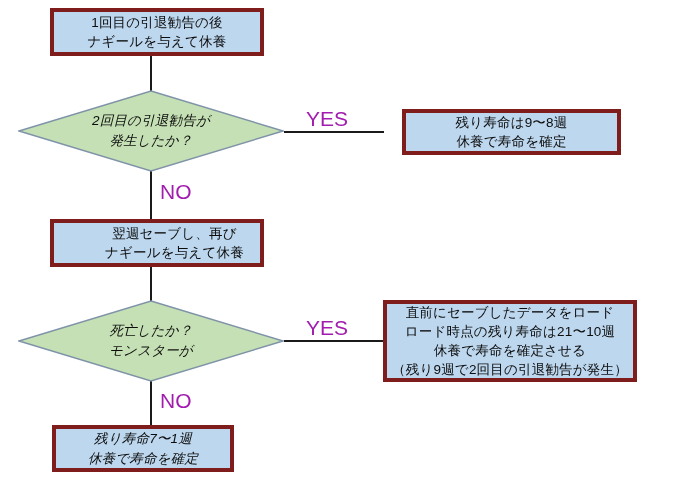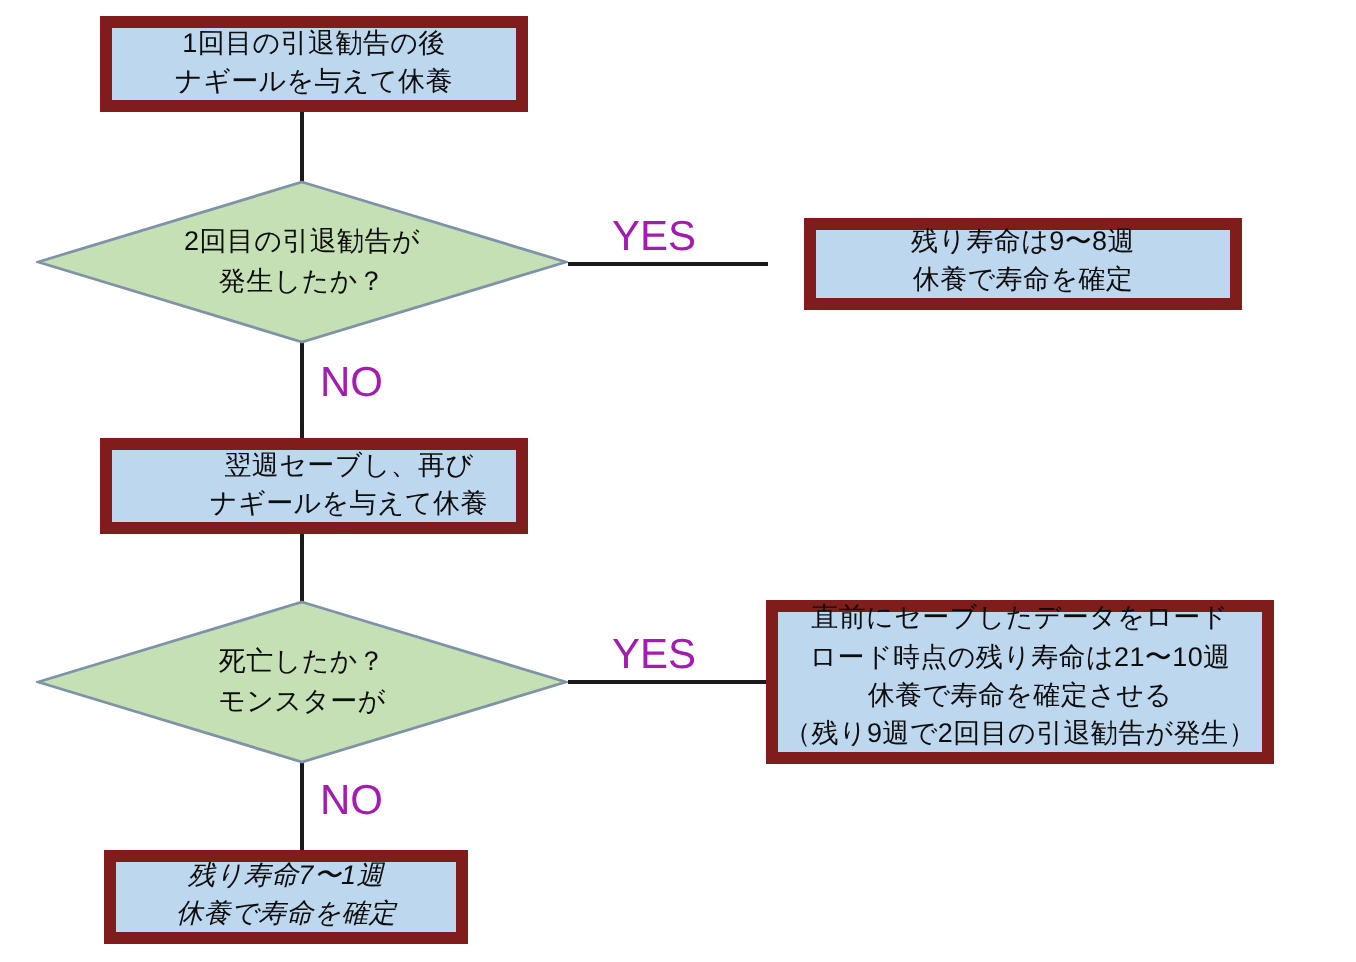--- a/index.html
+++ b/index.html
@@ -17,25 +17,25 @@
     height: 481px;
     background: #ffffff;
     overflow: hidden;
   }
 
   
   .box {
     position: absolute;
     box-sizing: border-box;
     background: #bdd7ee;
-    border: 6px solid #7f1d1d;
+    border: 4px solid #7f1d1d;
     display: flex;
     flex-direction: column;
     align-items: center;
-    justify-content: flex-end;
+    justify-content: center;
     text-align: center;
     color: #0d0d0d;
     font-size: 13.5px;
     line-height: 1.42;
     letter-spacing: 0.2px;
     white-space: nowrap;
   }
   .box .ln { display: block; }
 
   
@@ -57,20 +57,21 @@
     display: flex;
     flex-direction: column;
     align-items: center;
     justify-content: center;
     text-align: center;
     color: #0d0d0d;
     font-size: 13.5px;
     line-height: 1.45;
     letter-spacing: 0.2px;
     white-space: nowrap;
+    font-style: italic;
   }
 
   
   .conn-v {
     position: absolute;
     width: 2px;
     background: #1a1a1a;
   }
   .conn-h {
     position: absolute;

